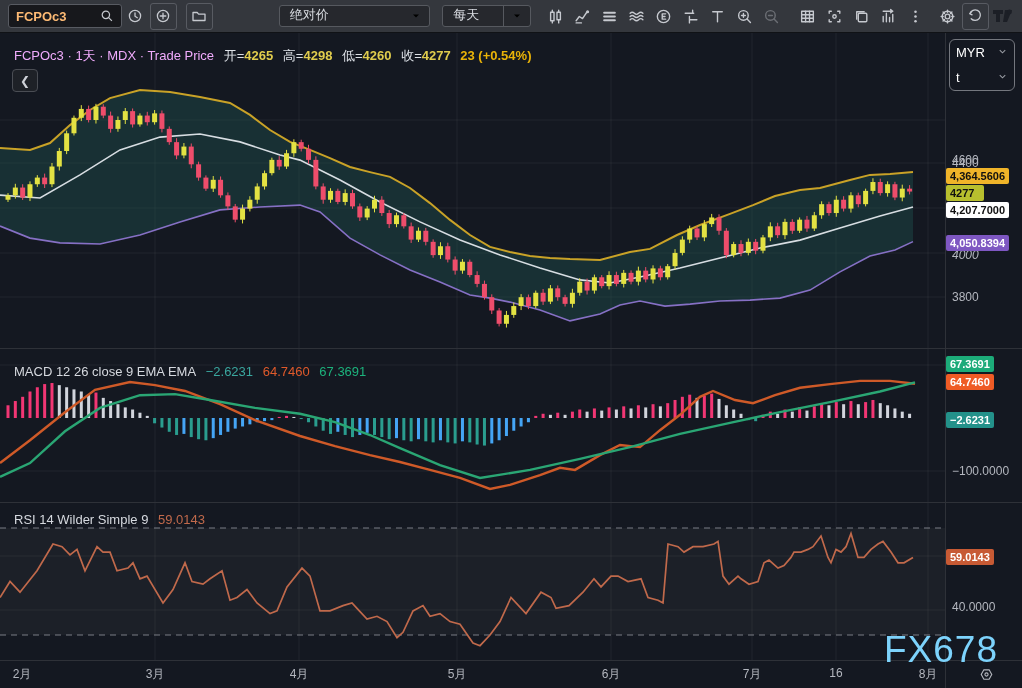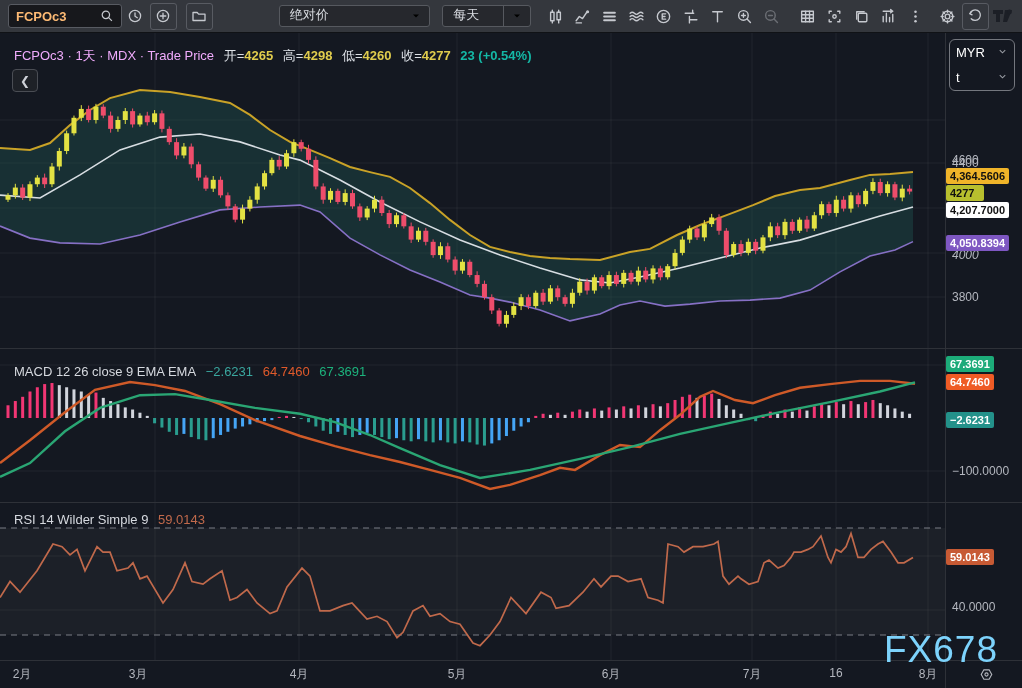--- a/index.html
+++ b/index.html
@@ -603,21 +603,21 @@
         </svg>
       </div>
   </div>
 
   <div class="legend sym-info">
     <span style="color:#f0abfc">FCPOc3 · 1天 · MDX · Trade Price</span>
     <span style="color:#dde1e7;margin-right:0">开=</span><span class="ohlc-num" style="color:#e0cc4d">4265</span>
     <span style="color:#dde1e7;margin-right:0">高=</span><span class="ohlc-num" style="color:#e0cc4d">4298</span>
     <span style="color:#dde1e7;margin-right:0">低=</span><span class="ohlc-num" style="color:#e0cc4d">4260</span>
     <span style="color:#dde1e7;margin-right:0">收=</span><span class="ohlc-num" style="color:#e0cc4d">4277</span>
-    <span class="ohlc-num" style="color:#14b8a6">23 (+0.54%)</span>
+    <span class="ohlc-num" style="color:#eab308">23 (+0.54%)</span>
   </div>
 
   <div class="back-btn">❮</div>
 
 
   <div class="legend macd-legend">
     <span>MACD 12 26 close 9 EMA EMA</span>
     <span style="color:#3aa79f">−2.6231</span>
     <span style="color:#e05a2b">64.7460</span>
     <span style="color:#1cb27c">67.3691</span>
@@ -657,21 +657,21 @@
         <div class="badge" style="top: 331px; background: rgb(28, 171, 121); color: rgb(255, 255, 255);">67.3691</div>
         <div class="badge" style="top: 349px; background: rgb(239, 91, 37); color: rgb(255, 255, 255);">64.7460</div>
         <div class="badge" style="top: 387px; background: rgb(35, 145, 138); color: rgb(255, 255, 255);">−2.6231</div>
         <div class="badge" style="top: 524px; background: rgb(199, 90, 52); color: rgb(255, 255, 255);">59.0143</div>
       </div>
   </div>
 
   <div class="time-axis">
     <div id="time-items">
         <div class="time-label" style="left: 22px;">2月</div>
-        <div class="time-label" style="left: 138px;">3月</div>
+        <div class="time-label" style="left: 155px;">3月</div>
         <div class="time-label" style="left: 299px;">4月</div>
         <div class="time-label" style="left: 457px; text-align: center;">5月</div>
         <div class="time-label" style="left: 611px;">6月</div>
         <div class="time-label" style="left: 752px;">7月</div>
         <div class="time-label" style="left: 836px;">16</div>
         <div class="time-label" style="left: 928px;">8月</div>
       </div>
     <div class="axis-gear">
       <svg width="15" height="15" viewBox="0 0 16 16">
           <path d="M5.2 3h5.6l2.8 5-2.8 5H5.2L2.4 8z"></path>

